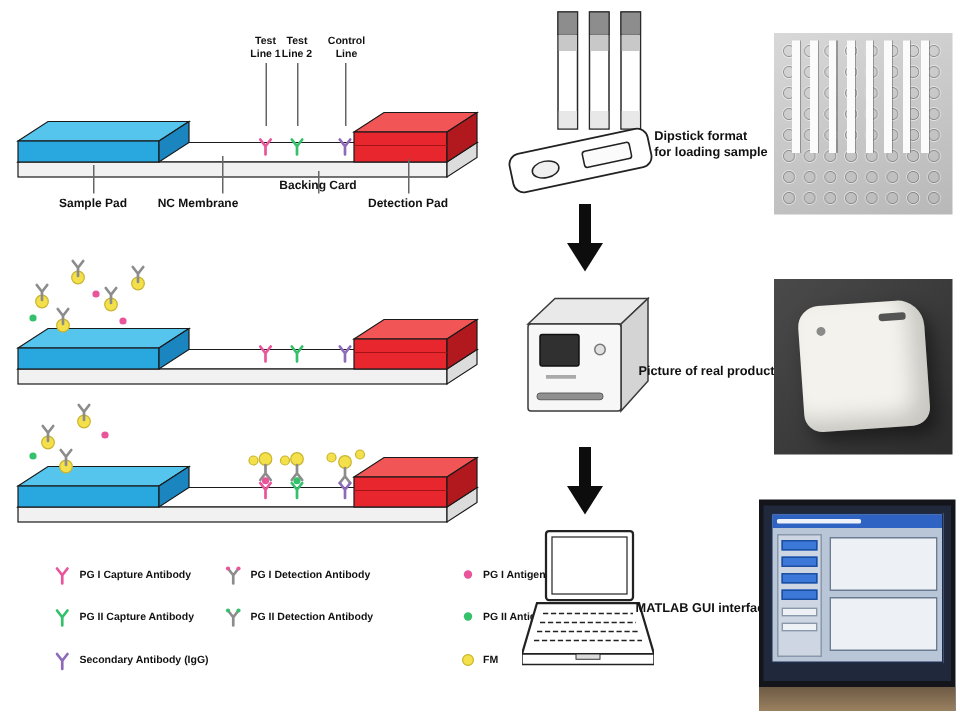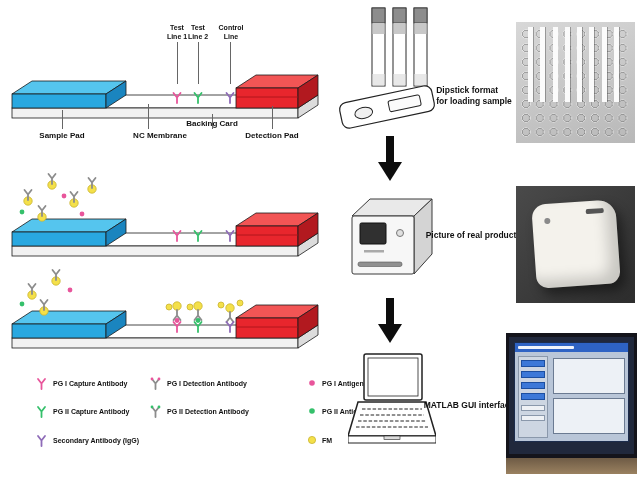--- a/index.html
+++ b/index.html
@@ -77,21 +77,21 @@
     <use href="#ab" x="169" y="44" class="pk"></use>
     <use href="#ab" x="190" y="44" class="gn"></use>
     <use href="#ab" x="222" y="44" class="pp"></use>
   </svg>
 
   <div class="conn" style="left:62px;top:110px;height:19px"></div>
   <div class="conn" style="left:148px;top:104px;height:25px"></div>
   <div class="conn" style="left:212px;top:114px;height:15px"></div>
   <div class="conn" style="left:272px;top:106px;height:23px"></div>
   <div class="lbl lbl-part" style="left:62px;top:131px">Sample Pad</div>
-  <div class="lbl lbl-part" style="left:160px;top:131px">NC Membrane</div>
+  <div class="lbl lbl-part" style="left:132px;top:131px">NC Membrane</div>
   <div class="lbl lbl-part" style="left:212px;top:119px">Backing Card</div>
   <div class="lbl lbl-part" style="left:272px;top:131px">Detection Pad</div>
 
   <svg class="abs" style="left:8px;top:166px" width="330" height="92" viewBox="0 0 330 92">
     <polygon points="4,80 24,67 310,67 290,80" fill="#ffffff" class="oln"></polygon>
     <rect x="4" y="80" width="286" height="10" fill="#f1f1f1" class="oln"></rect>
     <polygon points="290,80 310,67 310,77 290,90" fill="#dcdcdc" class="oln"></polygon>
     <polygon points="4,66 24,53 118,53 98,66" fill="#55c5ee" class="oln"></polygon>
     <rect x="4" y="66" width="94" height="14" fill="#29a8e0" class="oln"></rect>
     <polygon points="98,66 118,53 118,67 98,80" fill="#1a85bf" class="oln"></polygon>
@@ -235,21 +235,21 @@
   <svg class="abs" style="left:338px;top:190px" width="100" height="92" viewBox="0 0 100 92">
     <polygon points="14,26 32,9 94,9 76,26" fill="#e9e9e9" stroke="#3a3a3a"></polygon>
     <polygon points="76,26 94,9 94,64 76,84" fill="#d4d4d4" stroke="#3a3a3a"></polygon>
     <rect x="14" y="26" width="62" height="58" rx="2" fill="#f7f7f7" stroke="#3a3a3a"></rect>
     <rect x="22" y="33" width="26" height="21" rx="1.5" fill="#303030" stroke="#111"></rect>
     <circle cx="62" cy="43" r="3.5" fill="#e0e0e0" stroke="#777"></circle>
     <rect x="26" y="60" width="20" height="2.5" fill="#aaa"></rect>
     <rect x="20" y="72" width="44" height="4.5" rx="2" fill="#909090" stroke="#555" stroke-width=".6"></rect>
   </svg>
 
-  <div class="caption" style="left:471px;top:230px">Picture of real product</div>
+  <div class="caption" style="left:471px;top:242px">Picture of real product</div>
 
   <div class="photo" style="left:516px;top:186px;width:119px;height:117px;background:linear-gradient(135deg,#4a4a4a,#2d2d2d)">
     <div class="abs" style="left:18px;top:16px;width:84px;height:84px;background:#f4f2ec;border-radius:14px 18px 12px 12px;transform:rotate(-4deg);box-shadow:inset -10px -8px 14px rgba(0,0,0,.18), 5px 7px 12px rgba(0,0,0,.45)">
       <div class="abs" style="right:12px;top:8px;width:18px;height:5px;background:#555;border-radius:2px"></div>
       <div class="abs" style="left:12px;top:14px;width:6px;height:6px;background:#8a8a8a;border-radius:50%"></div>
     </div>
   </div>
 
   <svg class="abs" style="left:377px;top:298px" width="26" height="46" viewBox="0 0 26 46">
     <rect x="9" y="0" width="8" height="27" fill="#0d0d0d"></rect>

